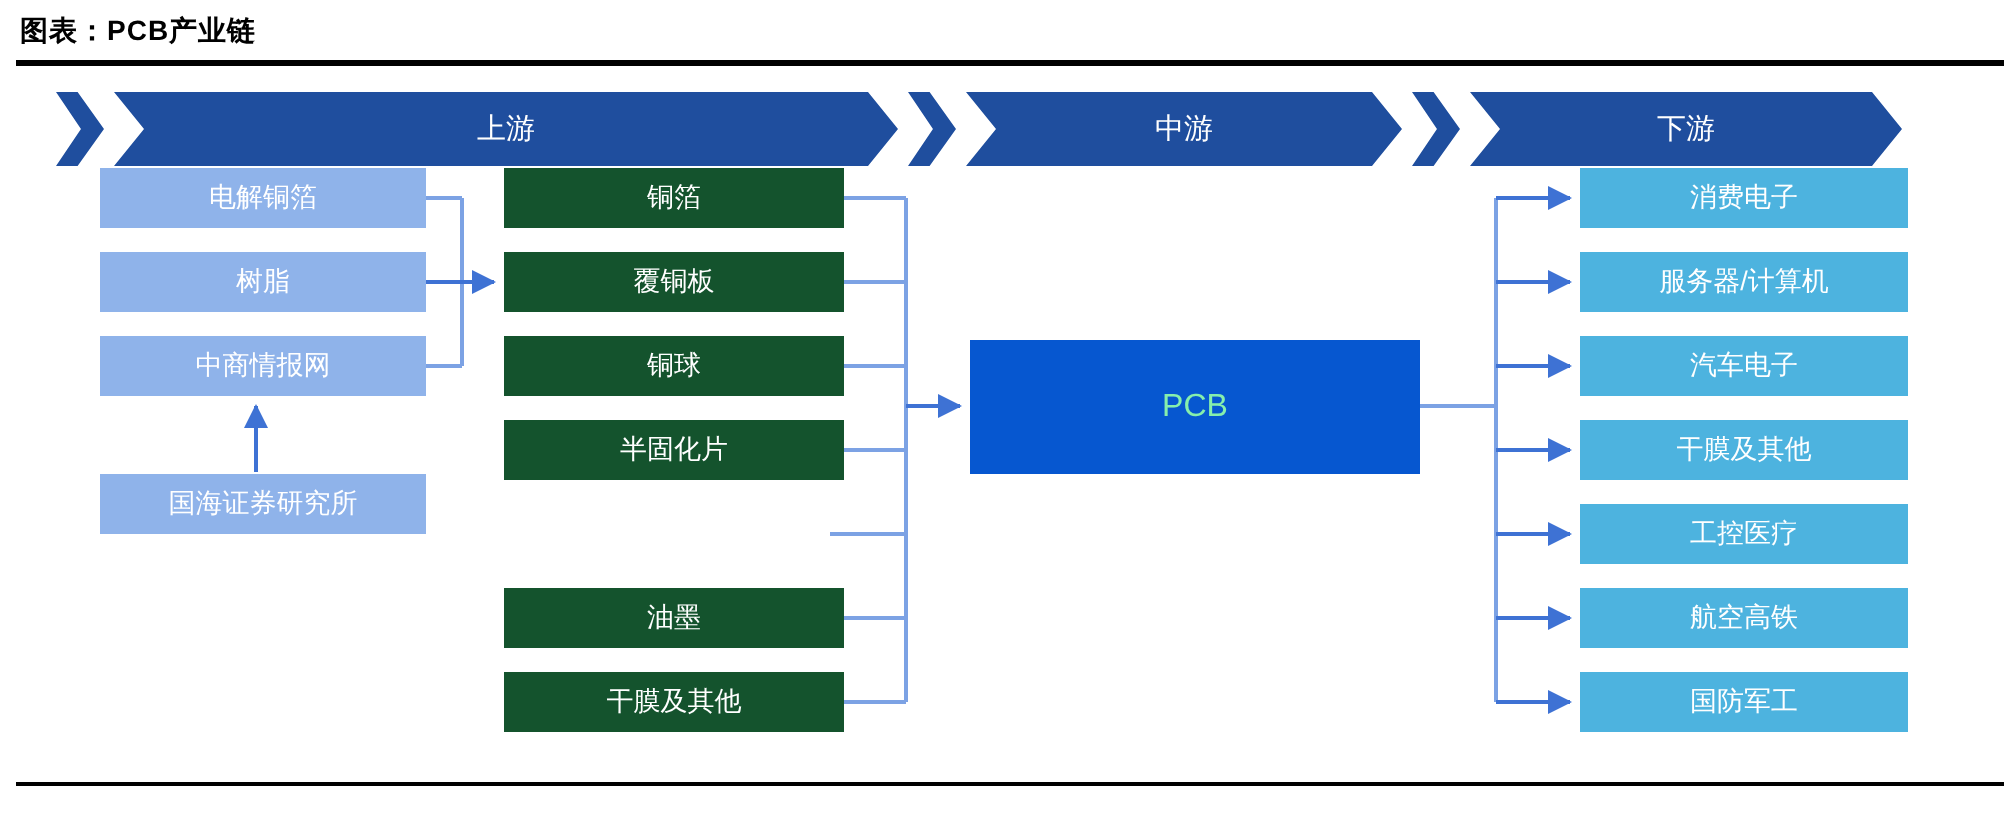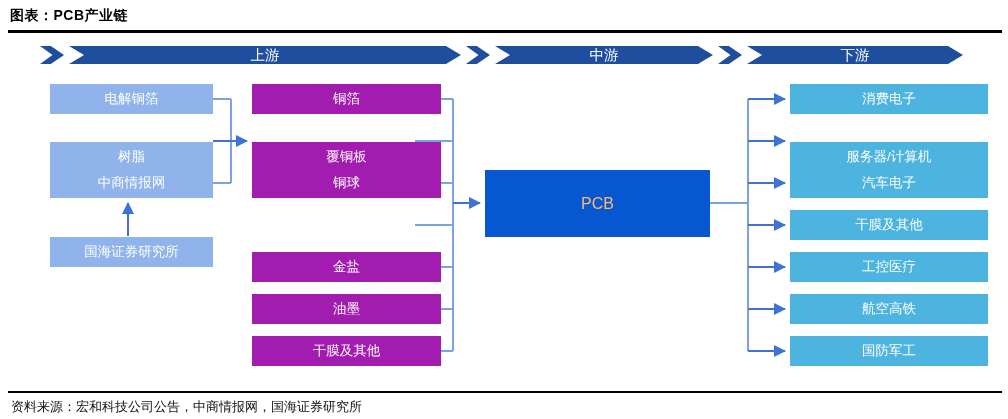--- a/index.html
+++ b/index.html
@@ -6,39 +6,39 @@
   body { font-family:"Liberation Sans","DejaVu Sans",sans-serif; }
   .canvas { position:relative; width:1008px; height:419px; background:#ffffff; overflow:hidden; }
 
   .fig-title { position:absolute; left:10px; top:7px; font-size:14px; font-weight:bold; color:#000; letter-spacing:0.5px; }
   .rule { position:absolute; left:8px; width:994px; background:#000; }
   .top-rule { top:30px; height:3px; }
   .bottom-rule { top:391px; height:2px; }
   .source-line { position:absolute; left:11px; top:398px; font-size:13px; color:#111; }
 
   
-  .banner-row { position:absolute; left:40px; top:46px; width:923px; height:18px; display:flex; align-items:stretch; }
+  .banner-row { position:absolute; left:28px; top:46px; width:923px; height:37px; display:flex; align-items:stretch; }
   .chev { width:24px; margin-right:5px; background:#1F4E9E; flex:0 0 24px;
           clip-path:polygon(0 0, 45% 0, 100% 50%, 45% 100%, 0 100%, 52% 50%); }
   .band { background:#1F4E9E; color:#fff; display:flex; align-items:center; justify-content:center;
           font-size:14.5px; margin-right:5px;
           clip-path:polygon(0 0, calc(100% - 15px) 0, 100% 50%, calc(100% - 15px) 100%, 0 100%, 15px 50%); }
   .b1 { flex:0 0 392px; } .b2 { flex:0 0 218px; } .b3 { flex:1; margin-right:0;font-family:Liberation Mono, monospace; }
 
   
   .box { position:absolute; height:30px; display:flex; align-items:center; justify-content:center;
          color:#fff; font-size:13.5px; white-space:nowrap;text-align:center; }
   .raw { left:50px;  width:163px; background:#8FB3EA; }
-  .mat { left:252px; width:189px; background:#a21caf; }
-  .dwn { left:790px; width:198px; background:#4DB3DF; }
-  .r1{top:84px} .r2{top:142px} .r3{top:168px} .r4{top:210px}
+  .mat { left:252px; width:170px; background:#14532d; }
+  .dwn { left:790px; width:164px; background:#4DB3DF; }
+  .r1{top:84px} .r2{top:126px} .r3{top:168px} .r4{top:210px}
   .r5{top:252px} .r6{top:294px} .r7{top:336px} .rfeed{top:237px}
 
   .pcb { position:absolute; left:485px; top:170px; width:225px; height:67px; background:#0657D0;
-         color:#fdba74; font-size:16px; display:flex; align-items:center; justify-content:center; }
+         color:#86efac; font-size:16px; display:flex; align-items:center; justify-content:center; }
 
   .connectors { position:absolute; left:0; top:0; pointer-events:none; }
   .ln { stroke:#7CA2E4; stroke-width:2; fill:none; }
   .al { stroke:#3E72D4; stroke-width:2; fill:none; }
 </style>
 </head>
 <body>
 
 <div class="canvas">
 
@@ -80,30 +80,29 @@
   </svg>
 
   <div class="box raw r1">电解铜箔</div>
   <div class="box raw r2">树脂</div>
   <div class="box raw r3">中商情报网</div>
   <div class="box raw rfeed">国海证券研究所</div>
 
   <div class="box mat r1">铜箔</div>
   <div class="box mat r3">铜球</div>
   <div class="box mat r2">覆铜板</div>
-  <div class="box mat r5">金盐</div>
+  <div class="box mat r4">半固化片</div>
   <div class="box mat r6">油墨</div>
   <div class="box mat r7">干膜及其他</div>
 
   <div class="pcb">PCB</div>
 
   <div class="box dwn r1">消费电子</div>
   <div class="box dwn r2">服务器/计算机</div>
   <div class="box dwn r3">汽车电子</div>
   <div class="box dwn r4">干膜及其他</div>
   <div class="box dwn r5">工控医疗</div>
   <div class="box dwn r6">航空高铁</div>
   <div class="box dwn r7">国防军工</div>
 
   <div class="rule bottom-rule"></div>
-  <div class="source-line">资料来源：宏和科技公司公告，中商情报网，国海证券研究所</div>
 
 </div>
 
 </body></html>

